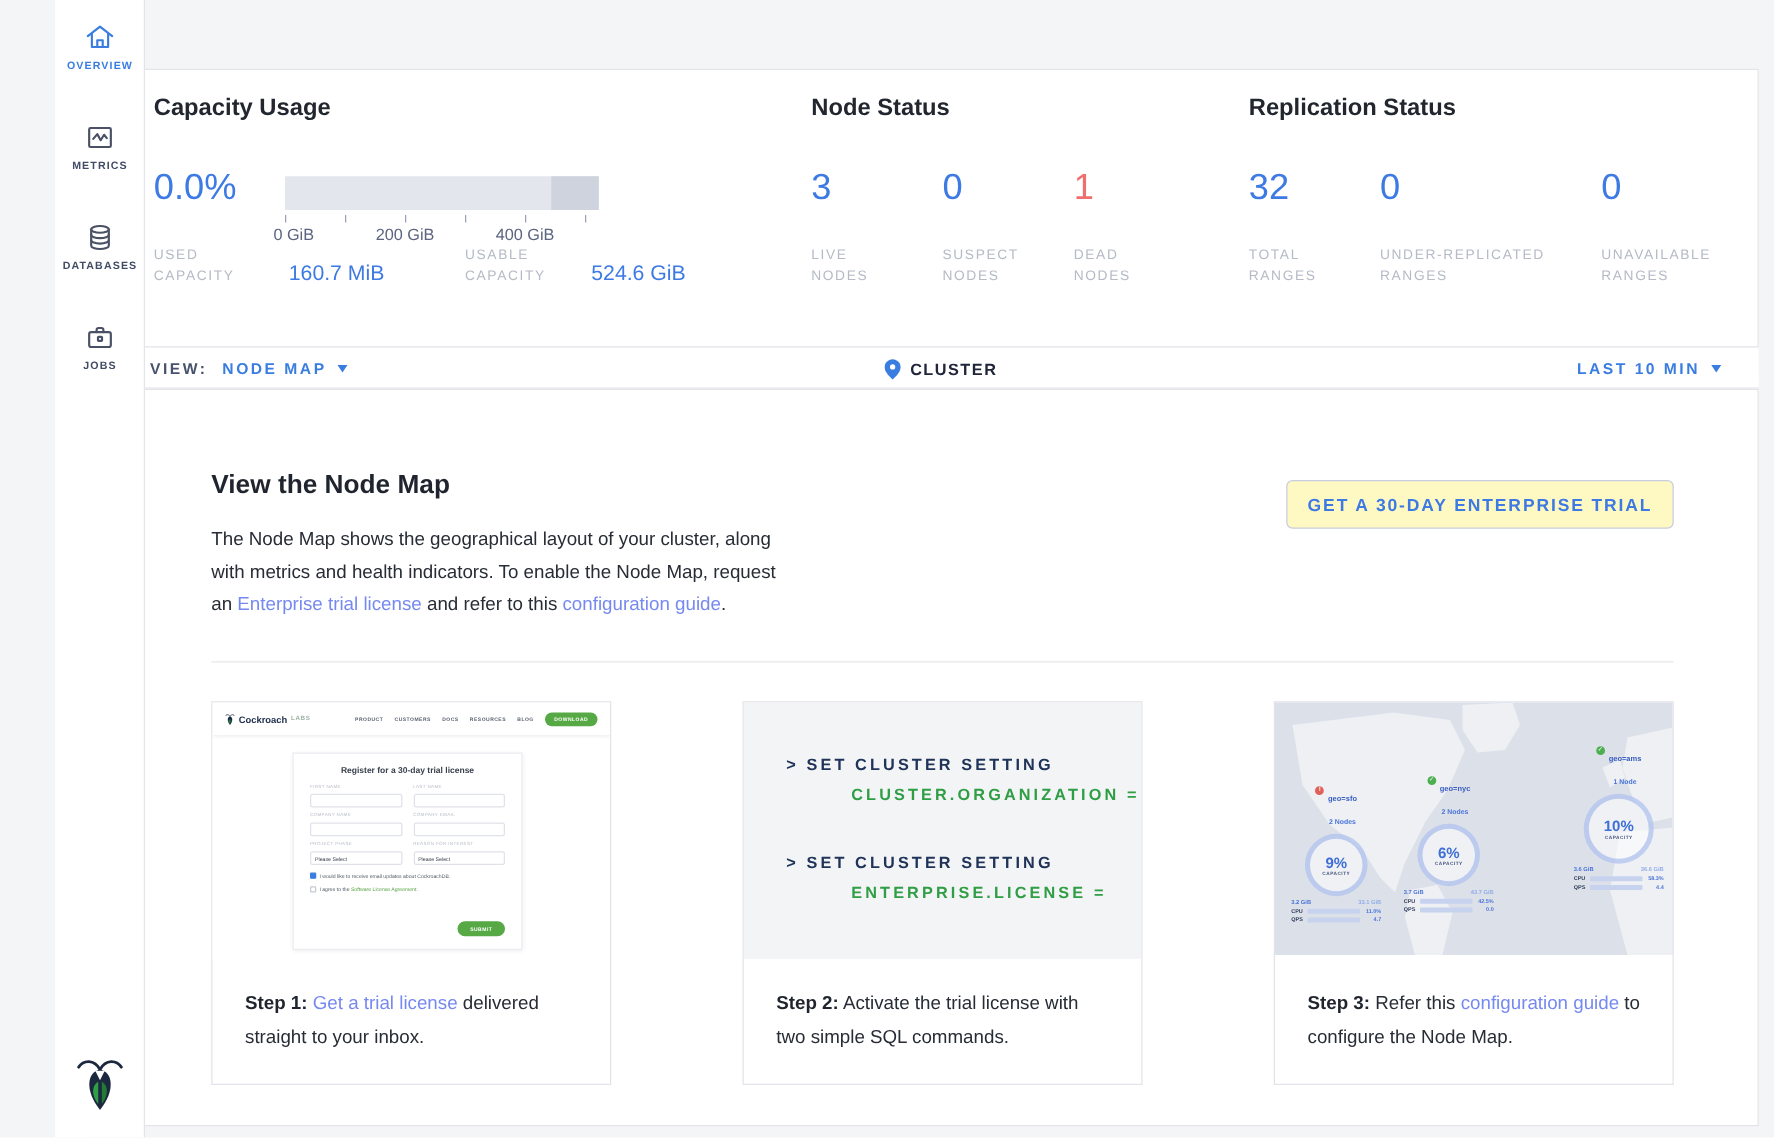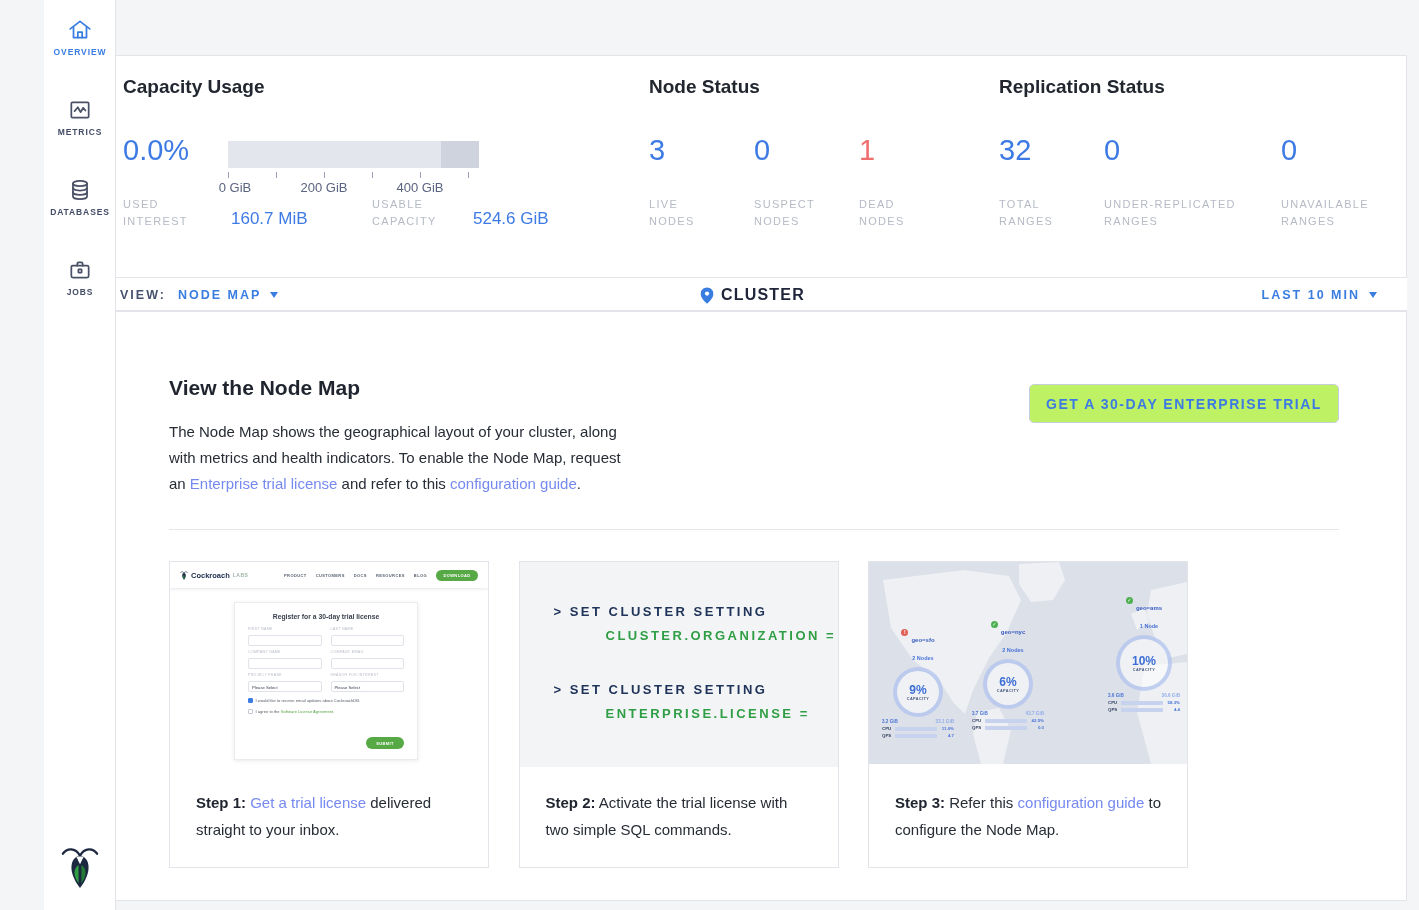--- a/index.html
+++ b/index.html
@@ -36,34 +36,34 @@
   .gauge .dark { position:absolute; right:0; top:0; width:38px; height:27px; background:#ced3de; }
   .tick { position:absolute; top:116px; width:1px; height:6px; background:#9aa0b5; }
   .ticklbl { position:absolute; top:124px; font-size:13px; color:#5b6480; transform:translateX(-50%); white-space:nowrap; }
 
   
   .viewbar { position:absolute; left:26px; top:277px; width:1309px; height:34px; background:#fff; border-top:1px solid #e3e4e9; border-bottom:1px solid #e3e4e9;text-align:center; }
   .vb-left { position:absolute; left:22px; top:0; height:34px; display:flex; align-items:center; cursor:pointer; }
   .vb-label { font-size:12.5px; letter-spacing:2px; color:#47536e; font-weight:bold; }
   .vb-value { font-size:12.5px; letter-spacing:2px; color:#3a7de1; font-weight:bold; margin-left:12px; }
   .vb-center { position:absolute; left:50%; top:0; transform:translateX(-50%); height:34px; display:flex; align-items:center; gap:8px; }
-  .vb-cluster { font-size:16px; letter-spacing:1.2px; color:#20253a; font-weight:bold; }
+  .vb-cluster { font-size:13px; letter-spacing:1.2px; color:#20253a; font-weight:bold; }
   .vb-right { position:absolute; right:30px; top:0; height:34px; display:flex; align-items:center; cursor:pointer; }
   .vb-time { font-size:12.5px; letter-spacing:2px; color:#3a7de1; font-weight:bold; }
   .caret { width:0; height:0; border-left:4.5px solid transparent; border-right:4.5px solid transparent; border-top:6px solid #3a7de1; margin-left:9px; display:inline-block; }
 
   
   .nodemap { left:26px; top:311px; width:1309px; height:590px; }
   .nm-heading { position:absolute; left:70px; top:64px; font-size:21px; font-weight:600; color:#1f242e; }
   .nm-desc { position:absolute; left:70px; top:107px; width:470px; font-size:15px; line-height:26px; color:#272c35; }
   a.lnk { color:#7689f0; text-decoration:none; cursor:pointer; }
   a.lnk-green { color:#58a445; text-decoration:none; }
-  .trial-btn { position:absolute; left:930px; top:72px; width:310px; height:39px; background:#bef264; border:1px solid #c7cdde; border-radius:5px; font-family:inherit; font-size:14px; font-weight:bold; letter-spacing:1.5px; color:#3d7ae4; cursor:pointer; }
+  .trial-btn { position:absolute; left:930px; top:72px; width:310px; height:39px; background:#fef9c3; border:1px solid #c7cdde; border-radius:5px; font-family:inherit; font-size:14px; font-weight:bold; letter-spacing:1.5px; color:#3d7ae4; cursor:pointer; }
   .nm-divider { position:absolute; left:70px; top:217px; width:1170px; height:0; border-top:1px solid #e6e7ea; }
-  .steps { position:absolute; left:70px; top:249px; width:1019px; display:flex; justify-content:space-between; }
+  .steps { position:absolute; left:70px; top:249px; width:1170px; display:flex; justify-content:space-between; }
   .step-card { width:320px; height:307px; background:#fff; border:1px solid #e3e4e9; position:relative; }
   .step-caption { position:absolute; left:0; bottom:0; width:100%; padding:24px 26px; font-size:15px; line-height:27px; color:#272c35; }
   .step-caption b { color:#1f242e; }
 
   
   .shot { position:absolute; left:0; top:0; width:318px; height:206px; background:#fff; overflow:hidden; }
   .shot-head { position:absolute; left:0; top:0; width:100%; height:26px; background:#fff; box-shadow:0 1px 3px rgba(40,50,70,.12); display:flex; align-items:center; justify-content:space-between; padding:0 10px; }
   .shot-logo { display:flex; align-items:center; gap:3px; }
   .shot-logo .l1 { font-size:7.5px; font-weight:bold; color:#21304f; }
   .shot-logo .l2 { font-size:5px; font-weight:bold; color:#9fb3a6; letter-spacing:.5px; }
@@ -166,21 +166,21 @@
     <div class="tick" style="left:129px;"></div>
     <div class="tick" style="left:177px;"></div>
     <div class="tick" style="left:225px;"></div>
     <div class="tick" style="left:273px;"></div>
     <div class="tick" style="left:321px;"></div>
     <div class="tick" style="left:369px;"></div>
     <div class="ticklbl" style="left:136px;">0 GiB</div>
     <div class="ticklbl" style="left:225px;">200 GiB</div>
     <div class="ticklbl" style="left:321px;">400 GiB</div>
     <div class="statlbl" style="left:24px; top:140px;">USED
-INTEREST</div>
+CAPACITY</div>
     <div class="statval" style="left:132px; top:153px;">160.7 MiB</div>
     <div class="statlbl" style="left:273px; top:140px;">USABLE
 CAPACITY</div>
     <div class="statval" style="left:374px; top:153px;">524.6 GiB</div>
 
     <h3 class="sec-title" style="left:550px; top:20px;">Node Status</h3>
     <div class="bignum" style="left:550px; top:78px;">3</div>
     <div class="statlbl" style="left:550px; top:140px;">LIVE
 NODES</div>
     <div class="bignum" style="left:655px; top:78px;">0</div>

